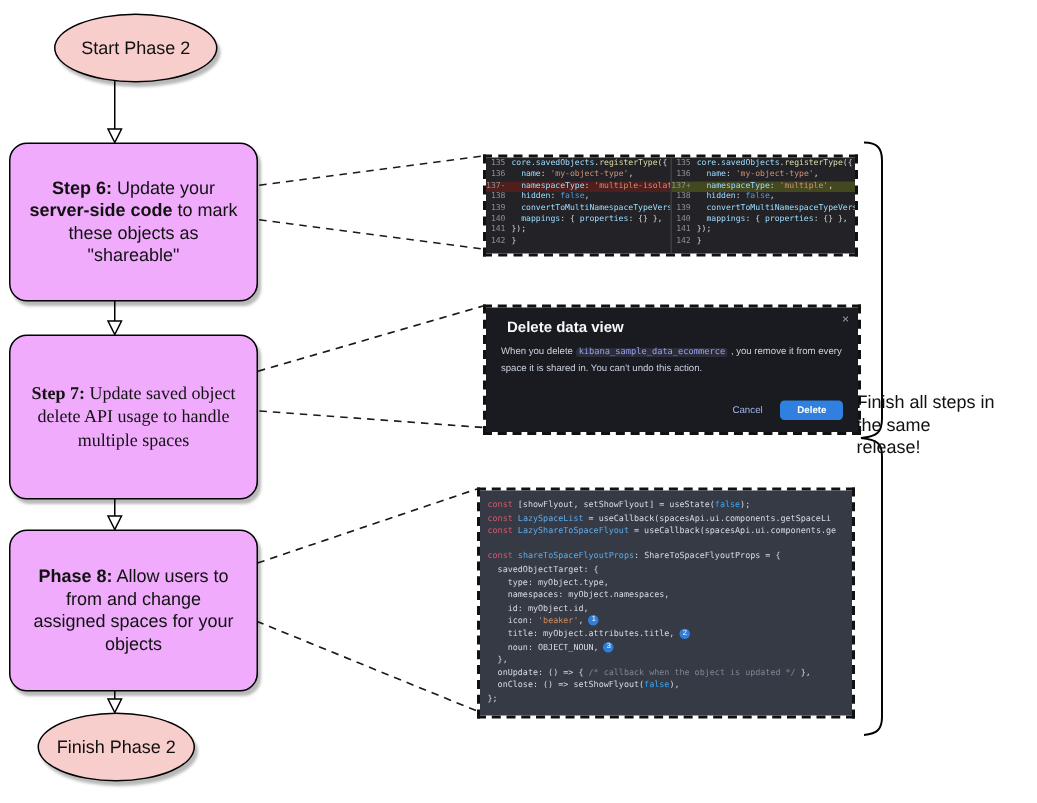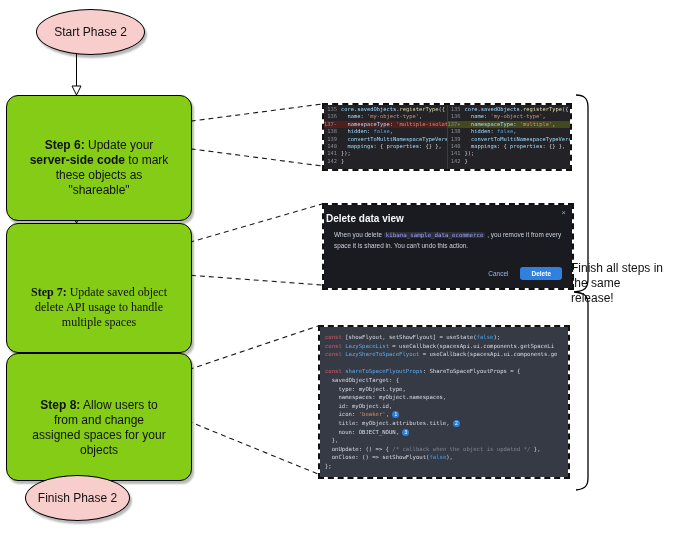--- a/index.html
+++ b/index.html
@@ -4,22 +4,22 @@
 <style>
   html,body{margin:0;padding:0;background:#ffffff;}
   .canvas{position:relative;width:691px;height:535px;background:#fff;overflow:hidden;
           font-family:"Liberation Sans",sans-serif;}
   svg.overlay{position:absolute;left:0;top:0;width:691px;height:535px;z-index:1;}
 
   
   .node{position:absolute;z-index:2;display:flex;align-items:center;justify-content:center;
         text-align:center;color:#111;box-shadow:2px 3px 2px rgba(0,0,0,0.28);}
   .ellipse{border:1px solid #000;border-radius:50%;background:#f8cecc;font-size:12px;}
-  .stepbox{border:1px solid #000;border-radius:12px;background:#84cc16;font-size:12px;
-           line-height:1.26;padding:22px;align-items:flex-end;}
+  .stepbox{border:1px solid #000;border-radius:12px;background:#f0abfc;font-size:12px;
+           line-height:1.26;padding:12px;}
   .stepbox b{font-weight:bold;}
   #node-start{left:36px;top:9px;width:107px;height:44px;}
   #node-step6{left:6px;top:95px;width:140px;height:80px;}
   #node-step7{left:6px;top:223px;width:140px;height:84px;font-family:Liberation Serif, serif;}
   #node-step8{left:6px;top:353px;width:140px;height:82px;}
   #node-finish{left:25px;top:475px;width:103px;height:44px;}
 
   
   .panel{position:absolute;z-index:2;border:2px dashed #111;background:#fff;}
   #panel-diff{left:322px;top:103px;width:246px;height:64px;}
@@ -35,21 +35,21 @@
   .dnum{flex:0 0 13px;text-align:right;padding-right:2px;color:#8a8f93;}
   .dcode{padding-left:2px;white-space:pre;overflow:hidden;}
   .dline.del{background:#4e1f1c;}
   .dline.add{background:#44481f;}
   .d-p{color:#d4d4d4}.d-prop{color:#9cdcfe}.d-str{color:#ce9178}
   .d-kw{color:#569cd6}.d-fn{color:#dcdcaa}.d-v{color:#9cdcfe}
 
   
   .modal-inner{position:relative;width:100%;height:100%;background:#191b21;overflow:hidden;
                color:#d3dae6;}
-  .modal-title{font-size:10px;font-weight:bold;color:#f5f7fa;padding:8px 10px 0 2px;}
+  .modal-title{font-size:10px;font-weight:bold;color:#f5f7fa;padding:8px 10px 0 14px;}
   .modal-close{position:absolute;top:3px;right:6px;font-size:8px;color:#98a2b3;cursor:pointer;}
   .modal-body{font-size:6.4px;line-height:9.5px;color:#c9d1de;padding:6px 10px 0 10px;}
   .code-badge{font-family:"DejaVu Sans Mono",monospace;font-size:5.8px;background:#2b2d39;
               color:#9aa0f2;border-radius:2px;padding:0 2px;}
   .modal-actions{position:absolute;right:10px;bottom:8px;display:flex;align-items:center;gap:12px;}
   .btn-cancel{font-size:6.5px;color:#9db6e8;cursor:pointer;}
   .btn-delete{font-size:6.5px;font-weight:bold;color:#fff;background:#2f80df;border-radius:3px;
               padding:3px 11px;cursor:pointer;}
 
   
@@ -105,21 +105,21 @@
 
   <div class="node stepbox" id="node-step6">
     <div><b>Step 6:</b><span> Update your </span><b>server-side code</b><span> to mark these objects as "shareable"</span></div>
   </div>
 
   <div class="node stepbox" id="node-step7">
     <div><b>Step 7:</b><span> Update saved object delete API usage to handle multiple spaces</span></div>
   </div>
 
   <div class="node stepbox" id="node-step8">
-    <div><b>Step 8:</b><span> Allow users to from and change assigned spaces for your objects</span></div>
+    <div><b>Phase 8:</b><span> Allow users to from and change assigned spaces for your objects</span></div>
   </div>
 
   <div class="node ellipse" id="node-finish">
     <span>Finish Phase 2</span>
   </div>
 
   <div class="panel" id="panel-diff">
     <div class="diff-inner">
       <div class="diff-col left" id="diff-left">
           <div class="dline"><span class="dnum">135</span><span class="dcode"><span class="d-v">core</span><span class="d-p">.</span><span class="d-v">savedObjects</span><span class="d-p">.</span><span class="d-fn">registerType</span><span class="d-p">({</span></span></div>

